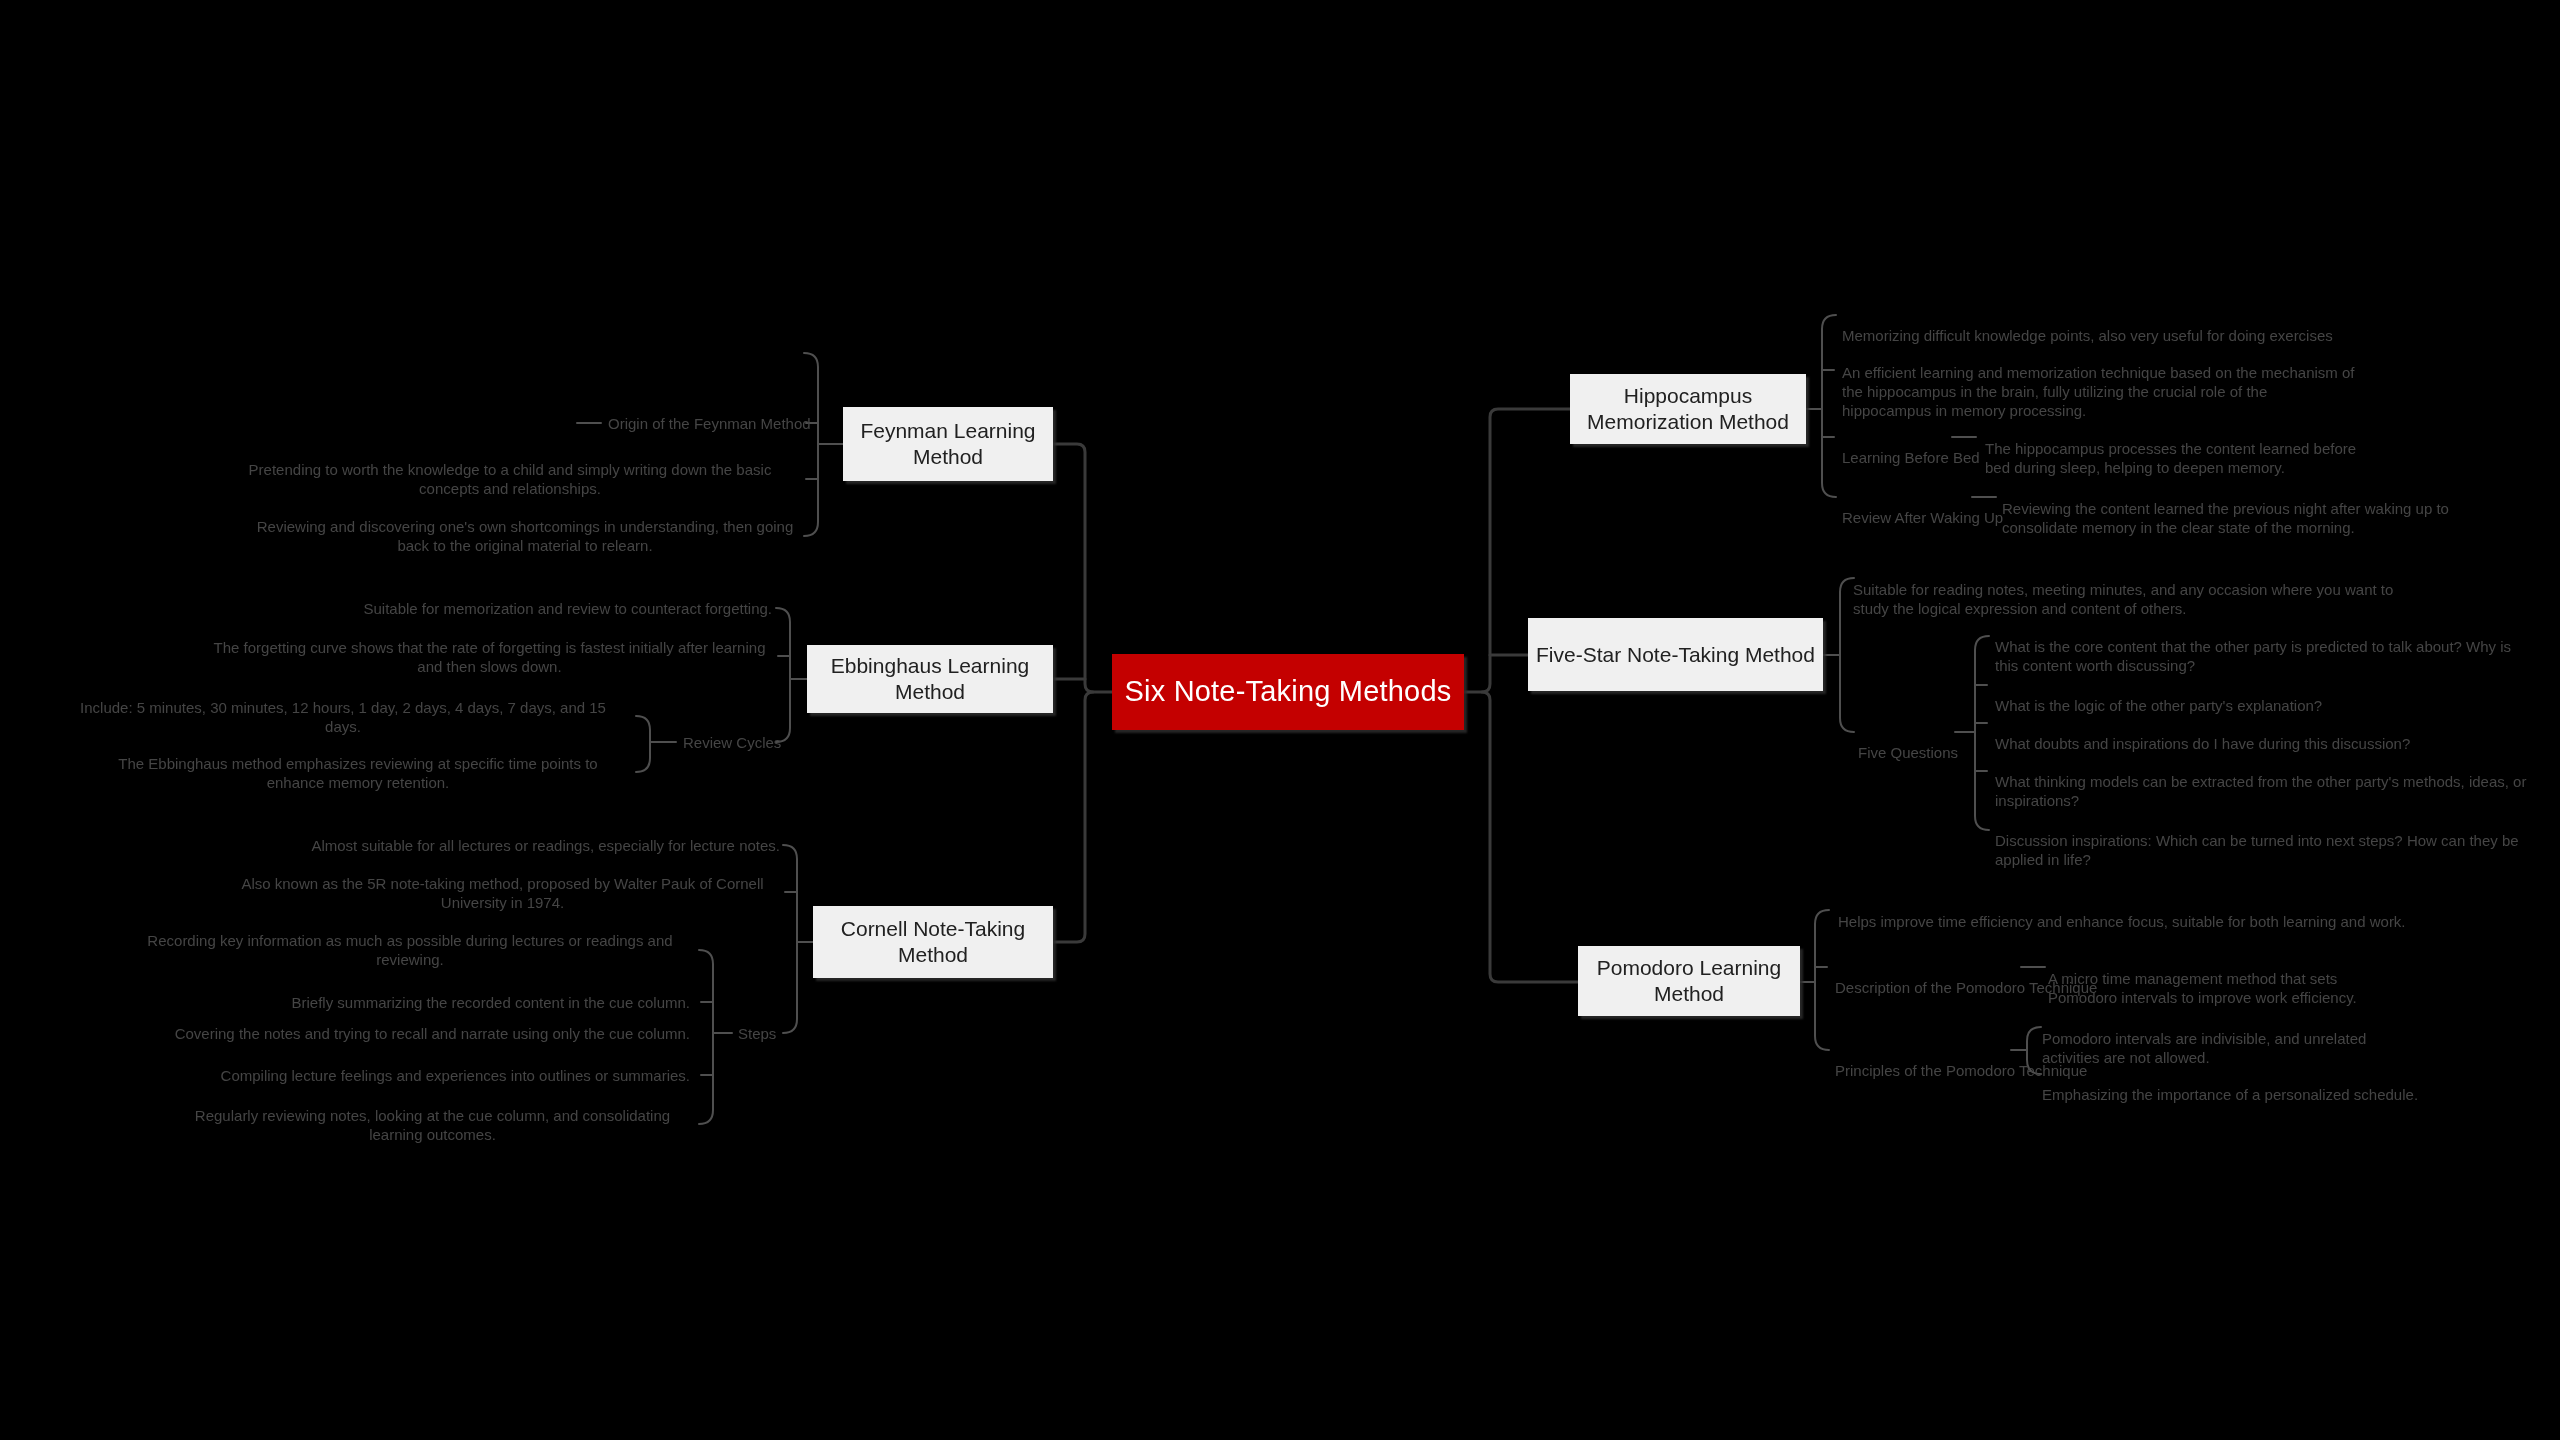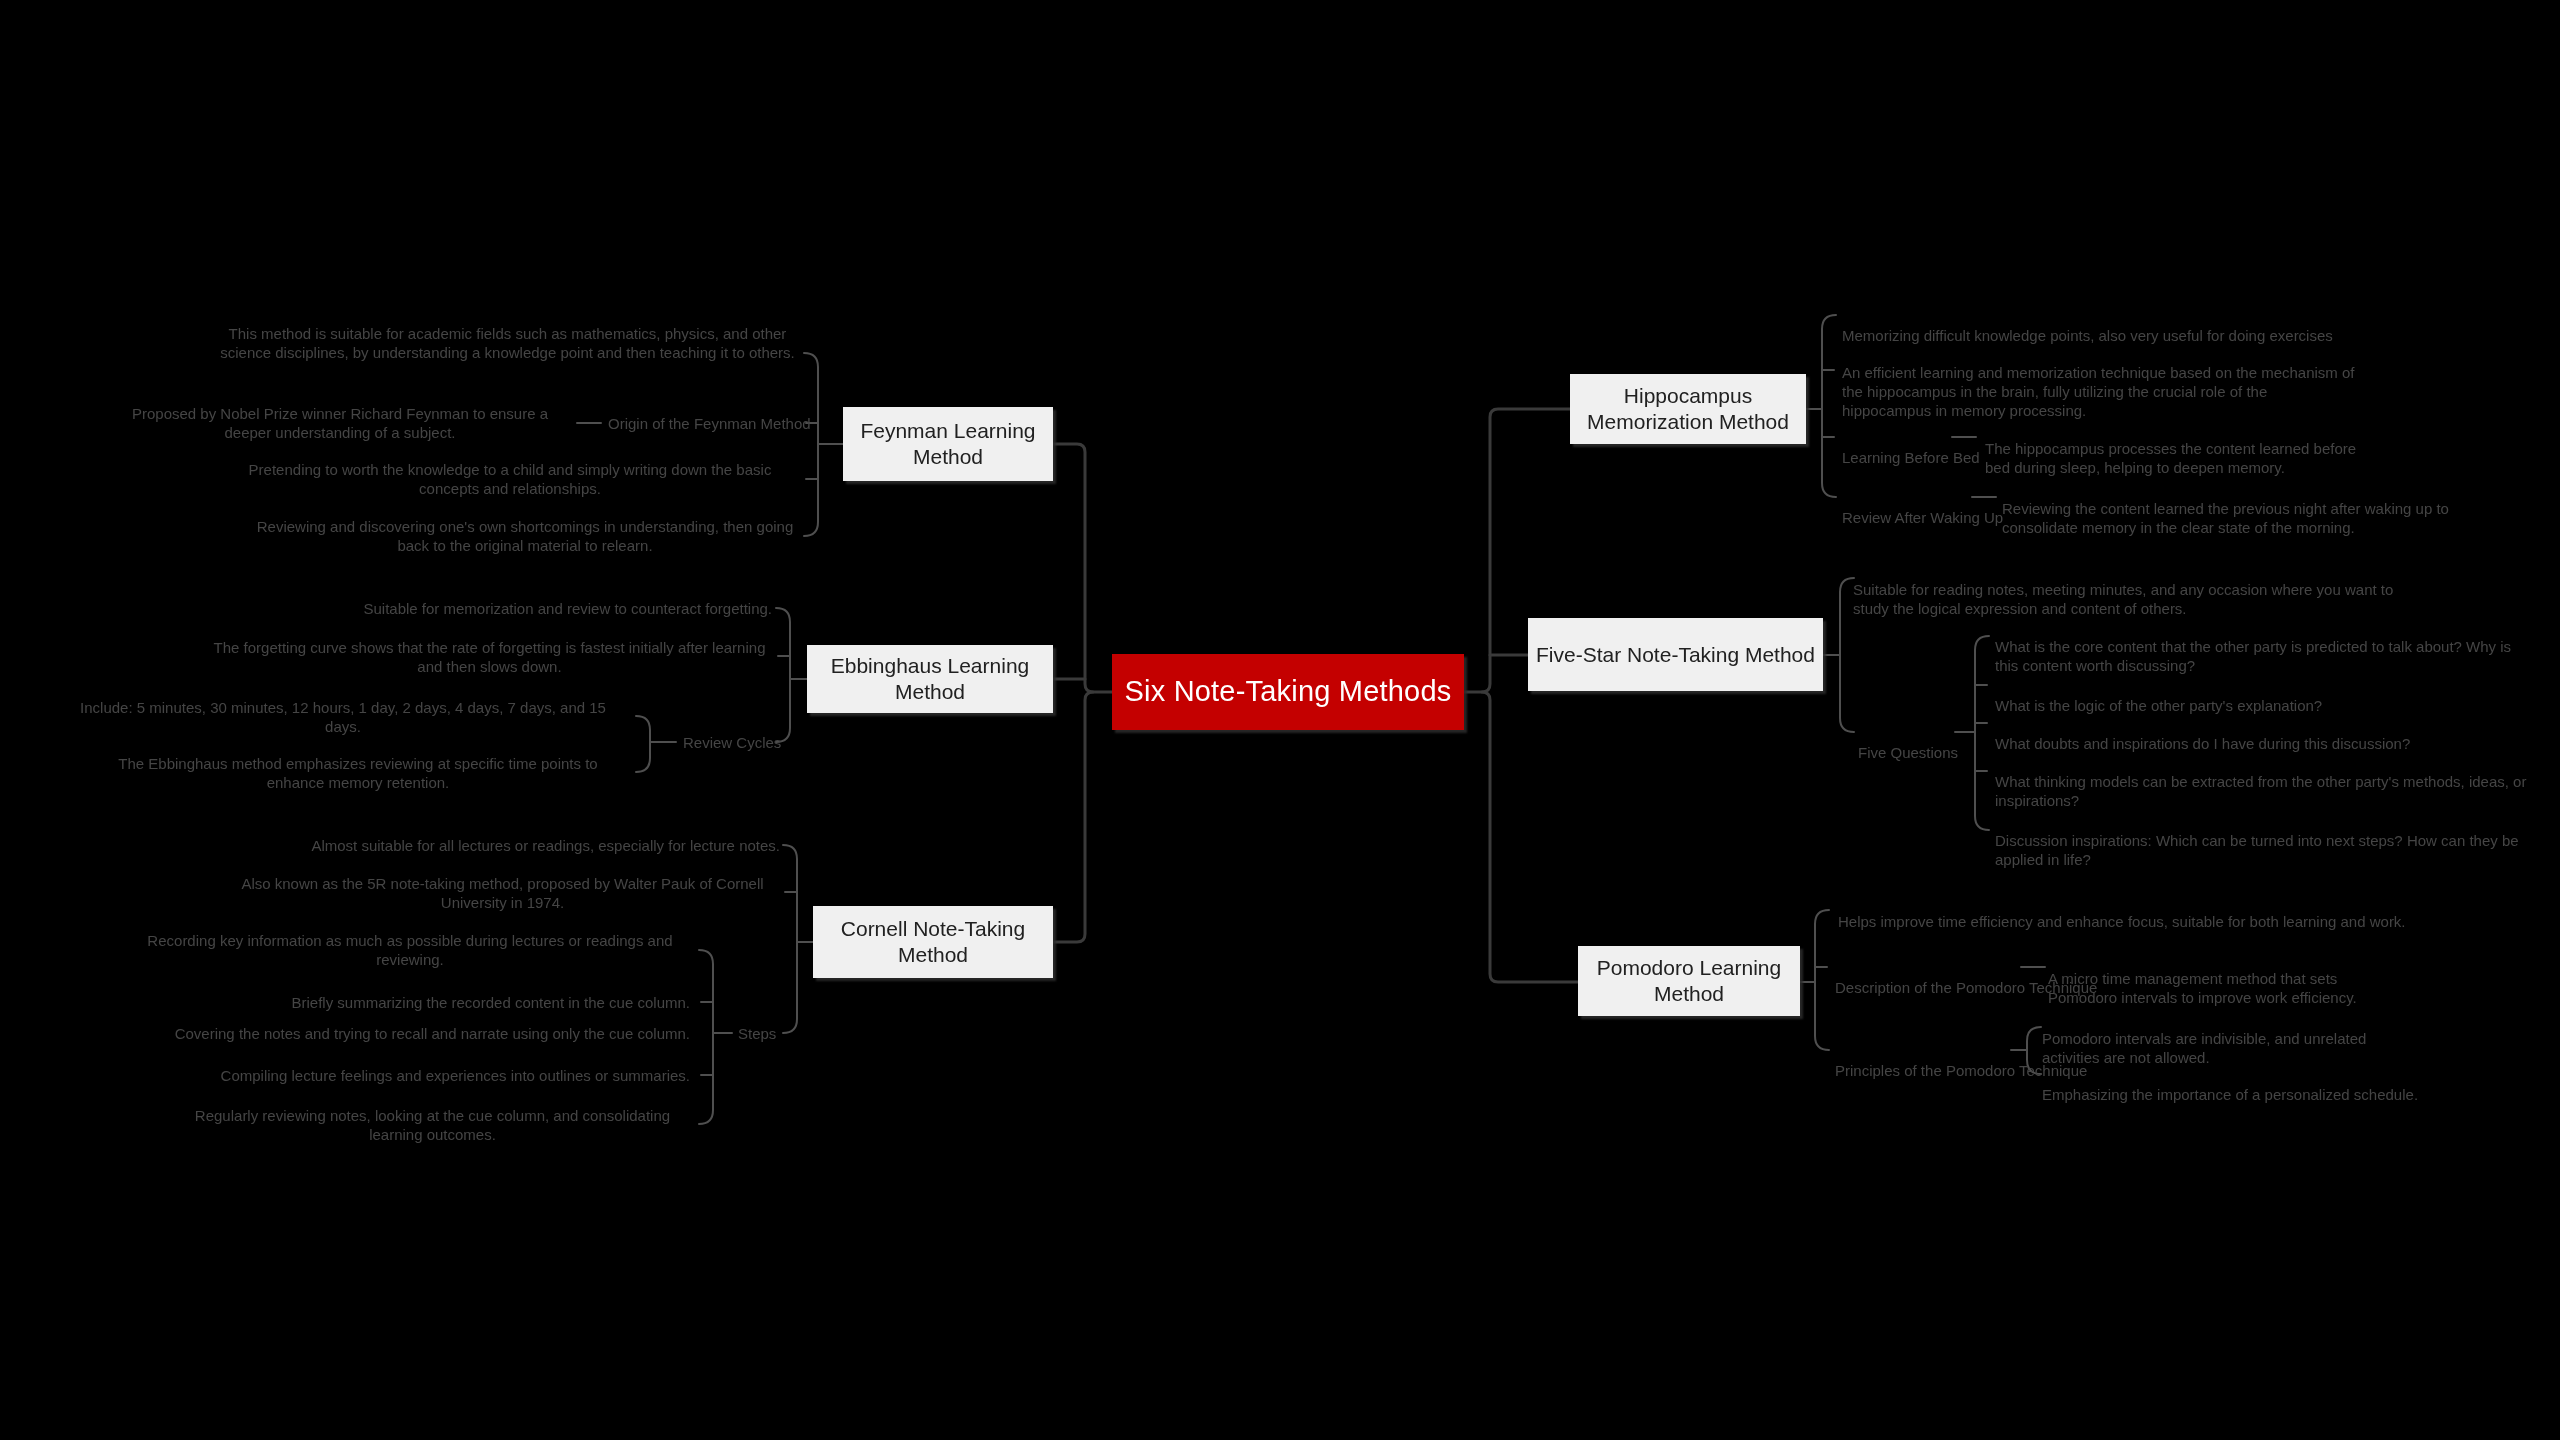--- a/index.html
+++ b/index.html
@@ -75,23 +75,21 @@
   </svg>
 
   <div class="node center" style="left:1112px;top:654px;width:352px;height:76px;">Six Note-Taking Methods</div>
   <div class="node" style="left:843px;top:407px;width:210px;height:74px;">Feynman Learning Method</div>
   <div class="node" style="left:807px;top:645px;width:246px;height:68px;">Ebbinghaus Learning Method</div>
   <div class="node" style="left:813px;top:906px;width:240px;height:72px;">Cornell Note-Taking Method</div>
   <div class="node" style="left:1570px;top:374px;width:236px;height:70px;">Hippocampus Memorization Method</div>
   <div class="node" style="left:1528px;top:618px;width:295px;height:73px;">Five-Star Note-Taking Method</div>
   <div class="node" style="left:1578px;top:946px;width:222px;height:70px;">Pomodoro Learning Method</div>
 
-  <div class="topic t-center" style="right:1760px;top:324px;width:585px;">This method is suitable for academic fields such as mathematics, physics, and other science disciplines, by understanding a knowledge point and then teaching it to others.</div>
   <div class="topic t-center nowrap" style="left:608px;top:414px;">Origin of the Feynman Method</div>
-  <div class="topic t-center" style="right:1995px;top:404px;width:450px;">Proposed by Nobel Prize winner Richard Feynman to ensure a deeper understanding of a subject.</div>
   <div class="topic t-center" style="right:1760px;top:460px;width:580px;">Pretending to worth the knowledge to a child and simply writing down the basic concepts and relationships.</div>
   <div class="topic t-center" style="right:1760px;top:517px;width:550px;">Reviewing and discovering one's own shortcomings in understanding, then going back to the original material to relearn.</div>
 
   <div class="topic t-center nowrap" style="right:1788px;top:599px;">Suitable for memorization and review to counteract forgetting.</div>
   <div class="topic t-center" style="right:1788px;top:638px;width:565px;">The forgetting curve shows that the rate of forgetting is fastest initially after learning and then slows down.</div>
   <div class="topic t-center nowrap" style="left:683px;top:733px;">Review Cycles</div>
   <div class="topic t-center" style="right:1952px;top:698px;width:530px;">Include: 5 minutes, 30 minutes, 12 hours, 1 day, 2 days, 4 days, 7 days, and 15 days.</div>
   <div class="topic t-center" style="right:1952px;top:754px;width:500px;">The Ebbinghaus method emphasizes reviewing at specific time points to enhance memory retention.</div>
 
   <div class="topic t-center nowrap" style="right:1780px;top:836px;">Almost suitable for all lectures or readings, especially for lecture notes.</div>

